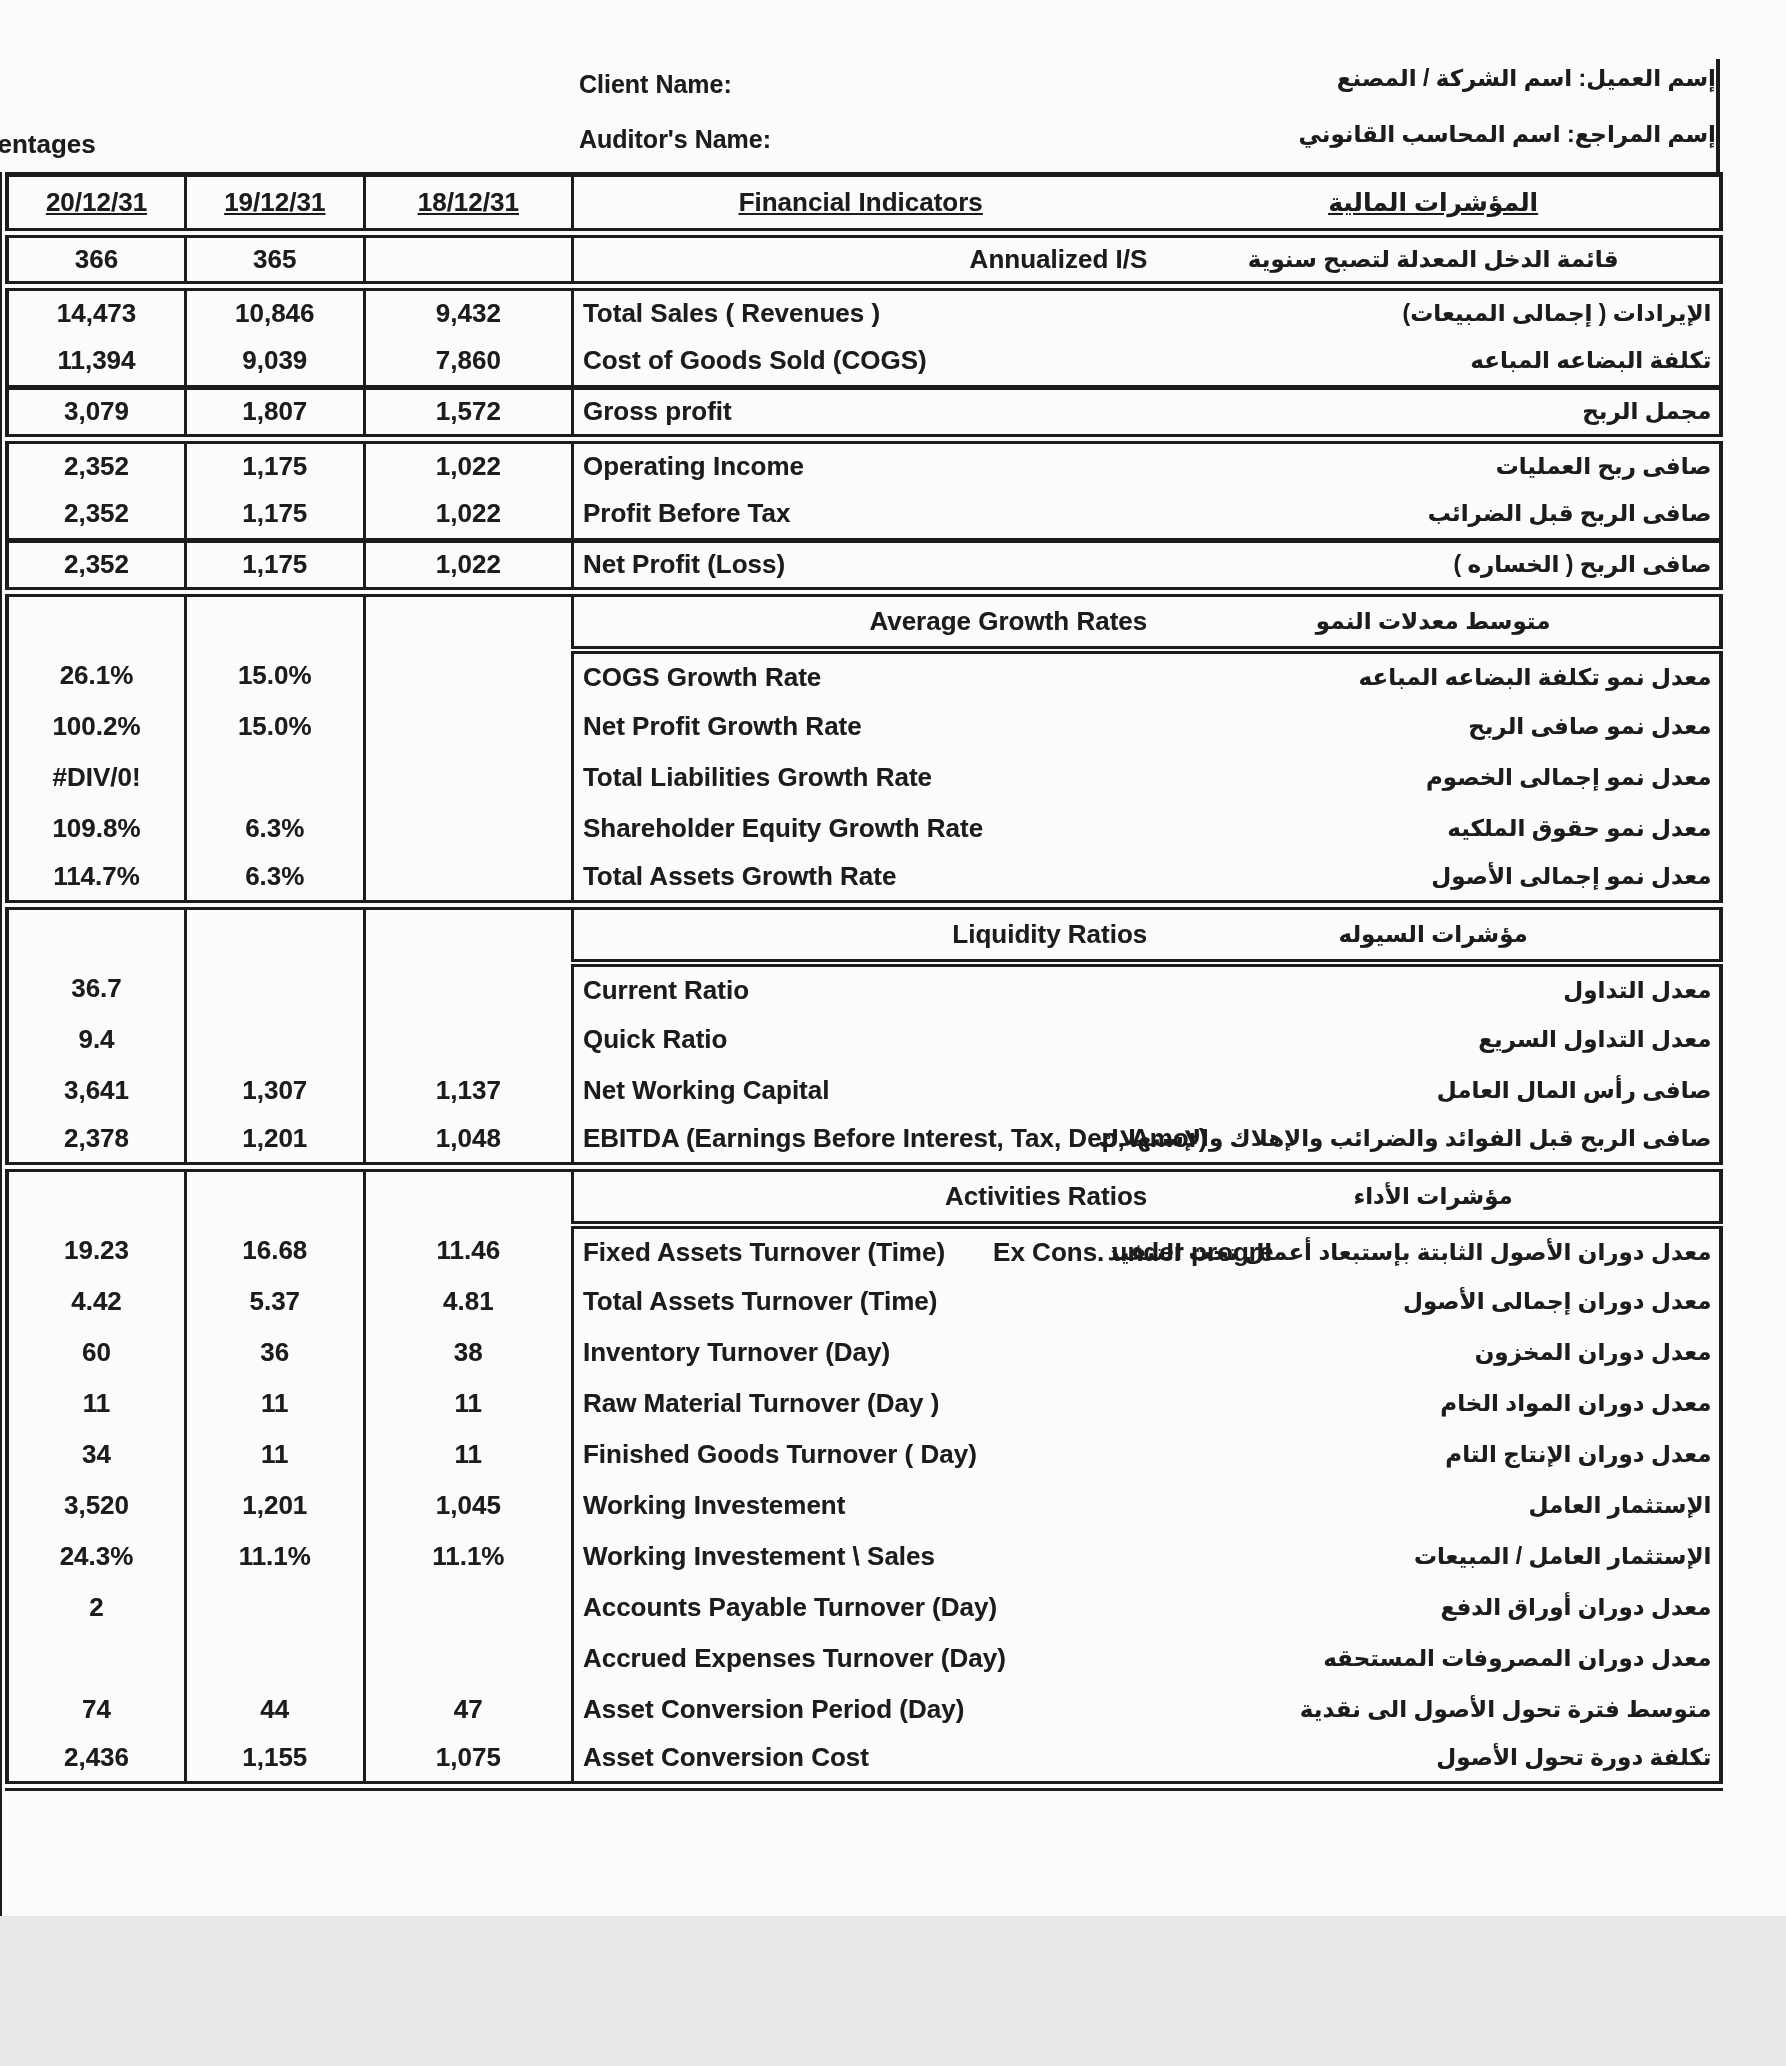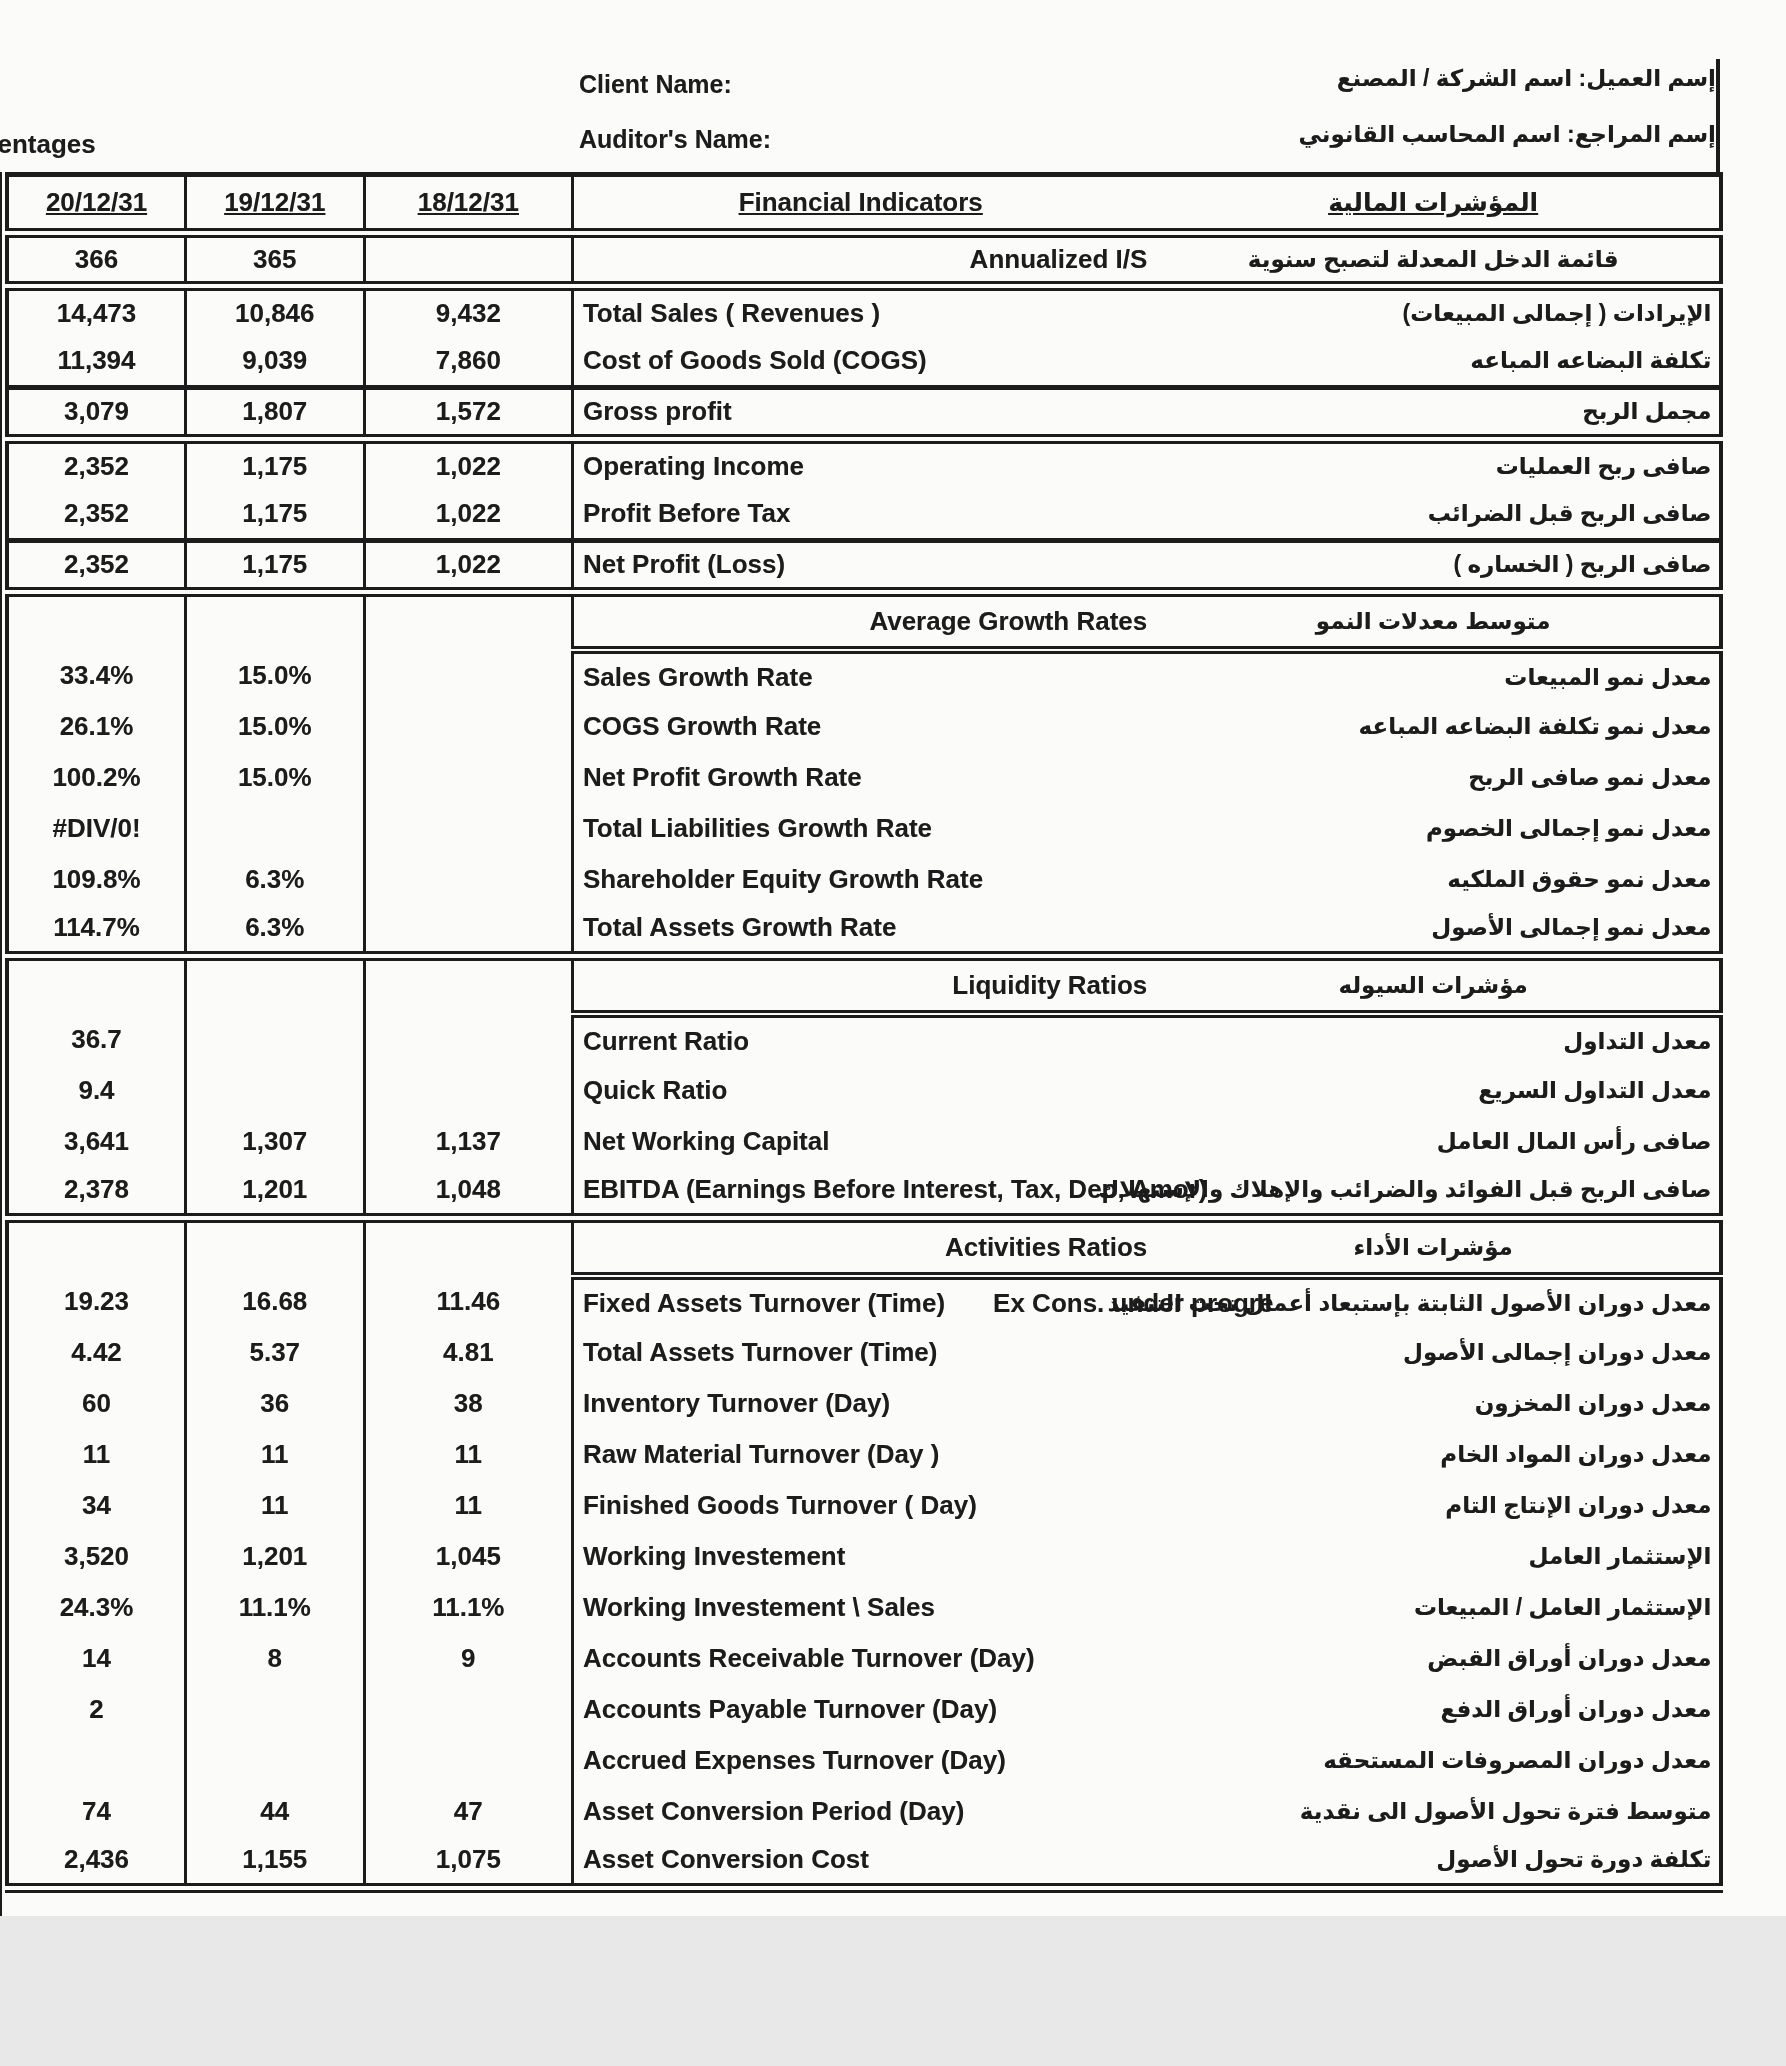--- a/index.html
+++ b/index.html
@@ -153,27 +153,20 @@
           <td class="ar">صافى الربح ( الخساره )</td>
         </tr>
         <tr class="section sep-partial">
           <td class="c0 num"></td>
           <td class="c1 num"></td>
           <td class="c2 num"></td>
           <td class="en"><span>Average Growth Rates</span></td>
           <td class="ar">متوسط معدلات النمو</td>
         </tr>
         <tr class="data sep-none">
-          <td class="c0 num">33.4%</td>
-          <td class="c1 num">15.0%</td>
-          <td class="c2 num"></td>
-          <td class="en"><span>Sales Growth Rate</span></td>
-          <td class="ar">معدل نمو المبيعات</td>
-        </tr>
-        <tr class="data sep-none">
           <td class="c0 num">26.1%</td>
           <td class="c1 num">15.0%</td>
           <td class="c2 num"></td>
           <td class="en"><span>COGS Growth Rate</span></td>
           <td class="ar">معدل نمو تكلفة البضاعه المباعه</td>
         </tr>
         <tr class="data sep-none">
           <td class="c0 num">100.2%</td>
           <td class="c1 num">15.0%</td>
           <td class="c2 num"></td>
@@ -286,27 +279,20 @@
           <td class="ar">الإستثمار العامل</td>
         </tr>
         <tr class="data sep-none">
           <td class="c0 num">24.3%</td>
           <td class="c1 num">11.1%</td>
           <td class="c2 num">11.1%</td>
           <td class="en"><span>Working Investement \ Sales</span></td>
           <td class="ar">الإستثمار العامل / المبيعات</td>
         </tr>
         <tr class="data sep-none">
-          <td class="c0 num">14</td>
-          <td class="c1 num">8</td>
-          <td class="c2 num">9</td>
-          <td class="en"><span>Accounts Receivable Turnover (Day)</span></td>
-          <td class="ar">معدل دوران أوراق القبض</td>
-        </tr>
-        <tr class="data sep-none">
           <td class="c0 num">2</td>
           <td class="c1 num"></td>
           <td class="c2 num"></td>
           <td class="en"><span>Accounts Payable Turnover (Day)</span></td>
           <td class="ar">معدل دوران أوراق الدفع</td>
         </tr>
         <tr class="data sep-none">
           <td class="c0 num"></td>
           <td class="c1 num"></td>
           <td class="c2 num"></td>

